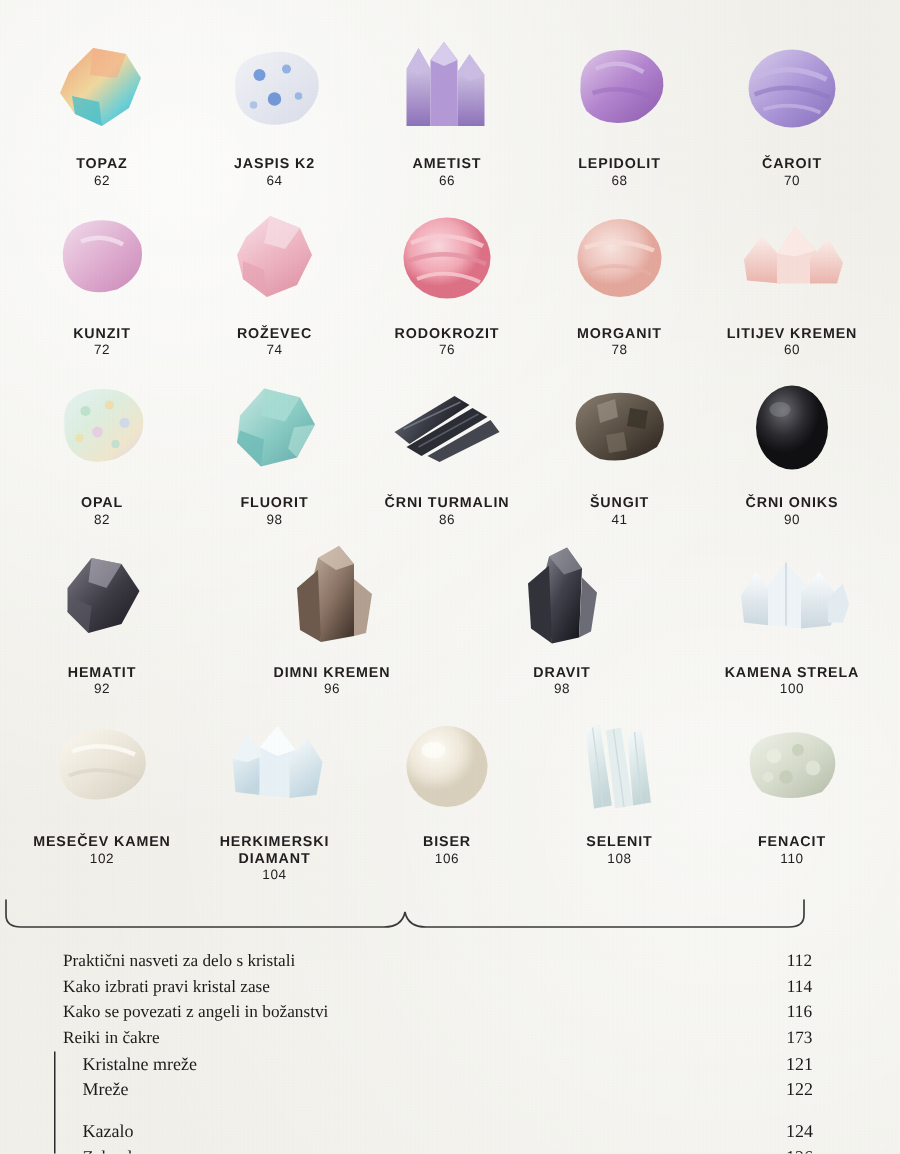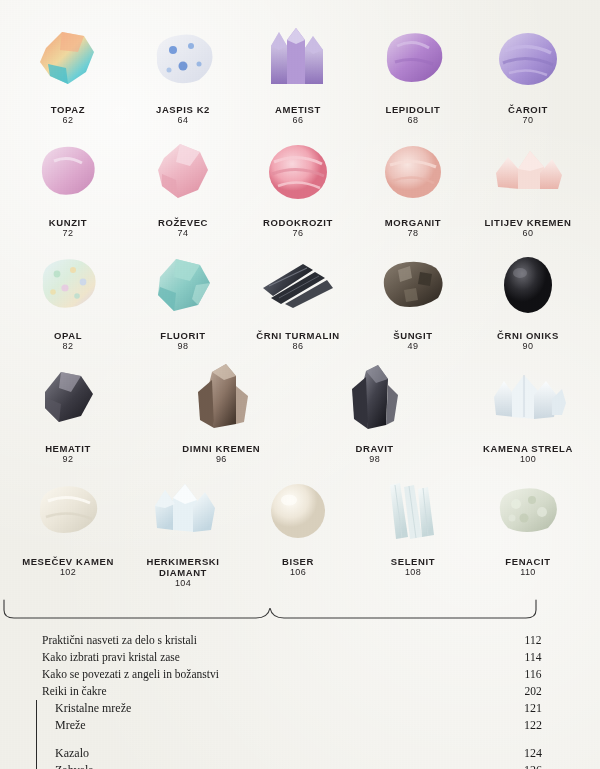--- a/index.html
+++ b/index.html
@@ -397,21 +397,21 @@
               <stop offset="100%" stop-color="#2a241e"></stop>
             </linearGradient>
               </defs>
             <path d="M8 30 Q6 14 22 8 Q44 2 60 12 Q72 26 62 42 Q44 54 24 50 Q10 44 8 30Z" fill="url(#g14)"></path>
             <polygon points="22,14 34,10 36,22 24,26" fill="#9b9183" opacity="0.7"></polygon>
             <polygon points="44,16 56,18 54,30 42,28" fill="#3d362e" opacity="0.9"></polygon>
             <polygon points="28,34 40,32 42,44 30,46" fill="#7e7466" opacity="0.6"></polygon>
           </svg>
         </div>
         <div class="label">ŠUNGIT</div>
-        <div class="page-num">49</div>
+        <div class="page-num">41</div>
       </div>
 
       <div class="cell">
         <div class="stone-wrap">
           <svg width="62" height="64" viewBox="0 0 62 64">
             <defs>
                 <radialGradient id="g15" cx="38%" cy="30%">
               <stop offset="0%" stop-color="#6b6b72"></stop>
                   <stop offset="60%" stop-color="#2c2c31"></stop>
               <stop offset="100%" stop-color="#111114"></stop>
@@ -626,21 +626,21 @@
       <div class="toc-line">
         <span class="toc-title">Kako izbrati pravi kristal zase</span>
         <span class="toc-page">114</span>
       </div>
       <div class="toc-line">
         <span class="toc-title">Kako se povezati z angeli in božanstvi</span>
         <span class="toc-page">116</span>
       </div>
       <div class="toc-line">
         <span class="toc-title">Reiki in čakre</span>
-        <span class="toc-page">202</span>
+        <span class="toc-page">173</span>
       </div>
     </div>
     <div class="toc-col right">
       <div class="toc-line">
         <span class="toc-title">Kristalne mreže</span>
         <span class="toc-page">121</span>
       </div>
       <div class="toc-line">
         <span class="toc-title">Mreže</span>
         <span class="toc-page">122</span>

